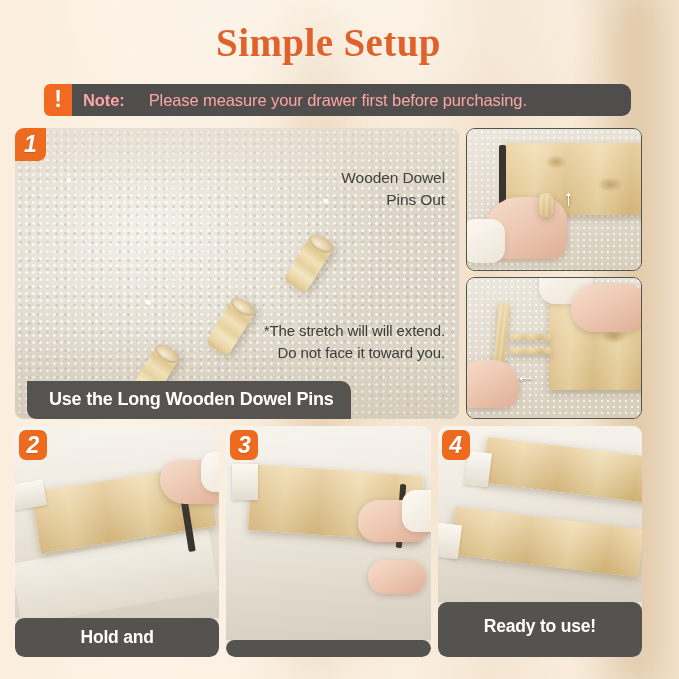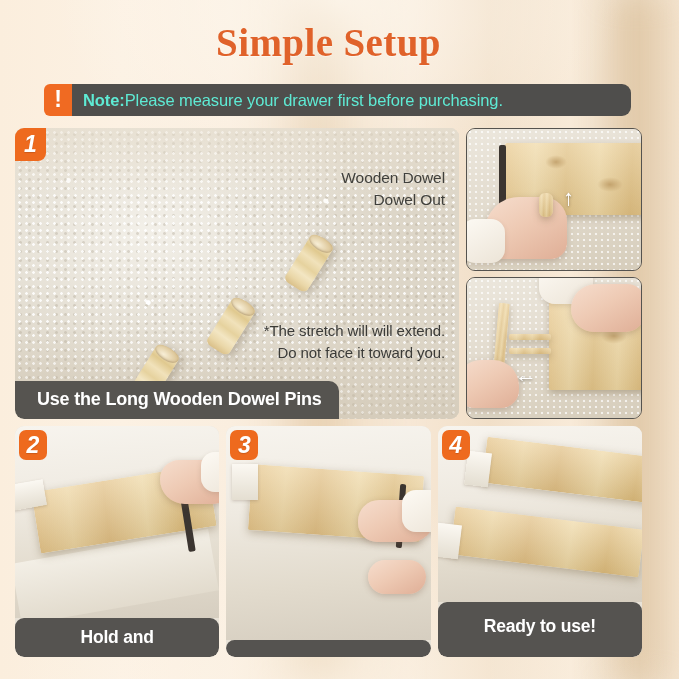--- a/index.html
+++ b/index.html
@@ -99,24 +99,25 @@
     line-height: 1;
     padding-bottom: 2px;
   }
   .note-bar {
     flex: 1 1 auto;
     background: #4f4e4c;
     border-radius: 0 9px 9px 0;
     display: flex;
     align-items: center;
     padding: 0 12px 0 11px;
-    color: #5eead4;
+    color: #fca5a5;
     font-size: 16.5px;
     letter-spacing: -.1px;
     white-space: nowrap;
+    gap: 24px;
   }
   .note-bar b { font-weight: bold; }
   .note-bar .note-rest { font-weight: normal; }
 
   
   .step1 {
     display: flex;
     gap: 7px;
     margin-top: 12px;
     height: 291px;
@@ -228,21 +229,21 @@
     z-index: 4;
     text-align: right;
     color: #3b3b38;
     font-size: 15px;
     line-height: 1.45;
     letter-spacing: -.1px;
   }
 
   .pill {
     position: absolute;
-    left: 0; bottom: 0;
+    left: 12px; bottom: 0;
     z-index: 5;
     background: #565450;
     color: #fff;
     font-size: 18px;
     font-weight: bold;
     padding: 8px 17px 9px 22px;
     border-radius: 0 10px 0 9px;
     letter-spacing: -.2px;
     white-space: nowrap;
   }
@@ -370,21 +371,21 @@
 
       <div class="dowel d1"></div>
       <div class="dowel d2"></div>
       <div class="dowel d3"></div>
       <div class="dowel d4"></div>
 
       <div class="num">1</div>
 
       <div class="p1-text">
         <div>Wooden Dowel</div>
-        <div>Dowel Out</div>
+        <div>Pins Out</div>
       </div>
 
       <div class="p1-note">
         <div>*The stretch will will extend.</div>
         <div>Do not face it toward you.</div>
       </div>
 
       <div class="pill">Use the Long Wooden Dowel Pins</div>
     </div>
 

